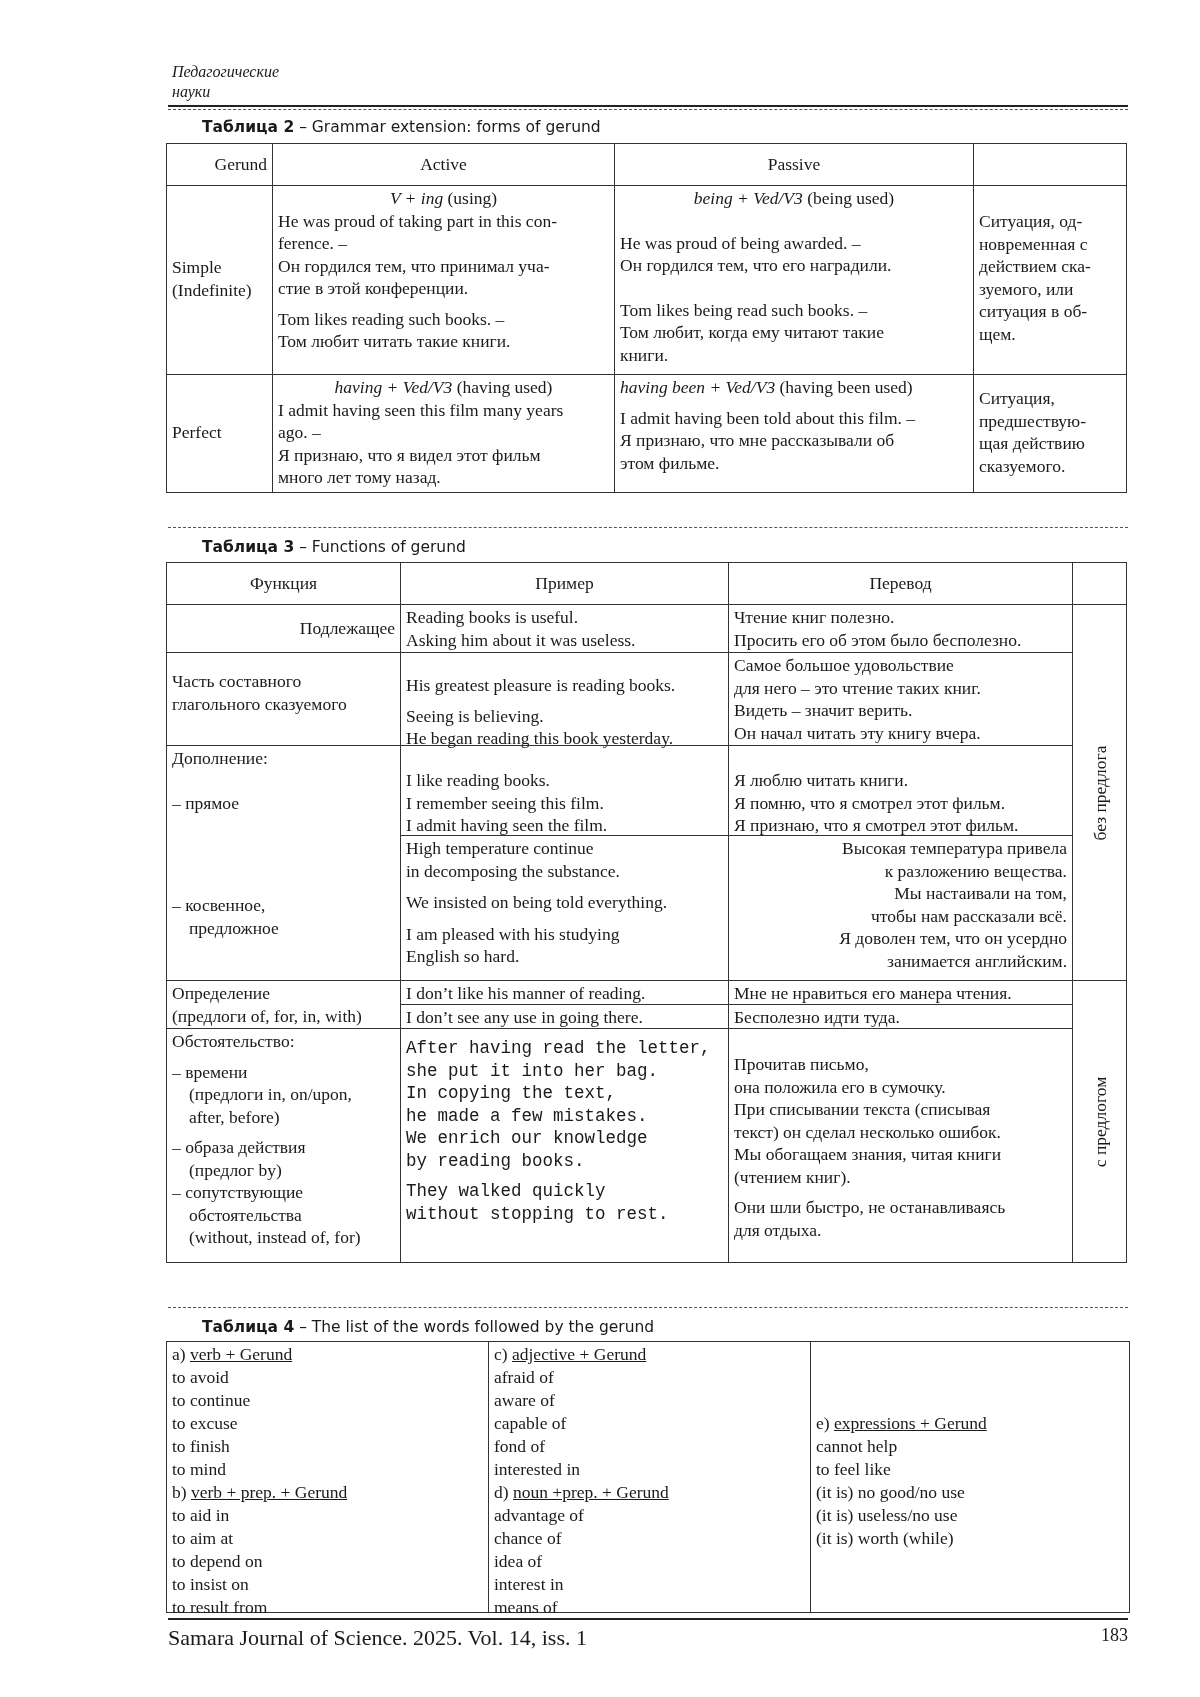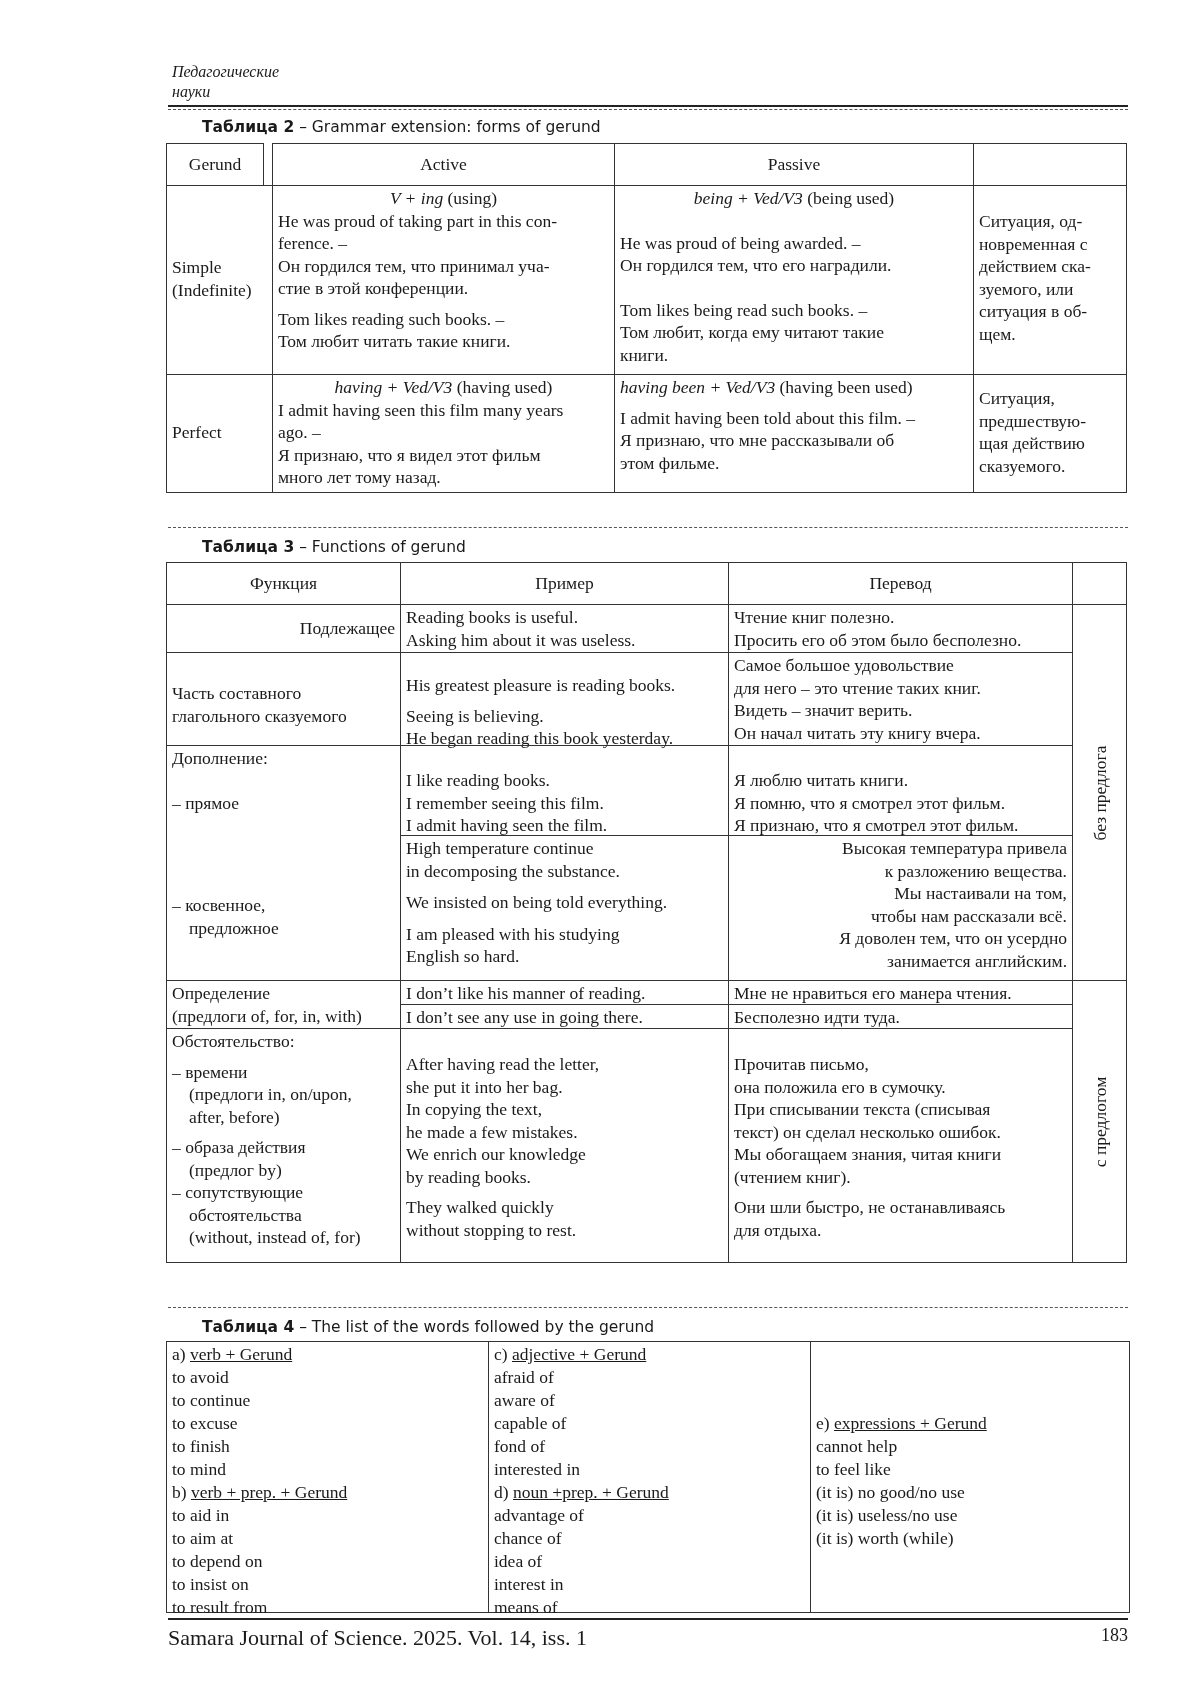--- a/index.html
+++ b/index.html
@@ -31,21 +31,21 @@
 </div>
 <div class="abs hdr-right">
 </div>
 <div class="abs rule-solid" style="top:105px;"></div>
 <div class="abs rule-dash" style="top:109px;"></div>
 
 <div class="abs caption" style="top:118px;"><b>Таблица 2</b><span> – Grammar extension: forms of gerund</span></div>
 
 <div>
 
-  <div class="cell center" style="left:166px;top:143px;width:98px;height:43px;line-height:38px;">Gerund</div>
+  <div class="cell center" style="left:166px;top:143px;width:107px;height:43px;line-height:38px;text-align:right;">Gerund</div>
   <div class="cell center" style="left:272px;top:143px;width:343px;height:43px;line-height:38px;">Active</div>
   <div class="cell center" style="left:614px;top:143px;width:360px;height:43px;line-height:38px;">Passive</div>
   <div class="cell center" style="left:973px;top:143px;width:154px;height:43px;line-height:38px;"></div>
 
   <div class="cell" style="left:166px;top:185px;width:107px;height:190px;padding-top:70px;">
     <div>Simple</div>
     <div>(Indefinite)</div>
   </div>
   <div class="cell" style="left:272px;top:185px;width:343px;height:190px;">
     <div class="center"><span class="it">V + ing</span><span> (using)</span></div>
@@ -115,21 +115,21 @@
   <div class="cell" style="left:166px;top:604px;width:235px;height:49px;padding-top:12px;text-align:right;">Подлежащее</div>
   <div class="cell" style="left:400px;top:604px;width:329px;height:49px;">
     <div>Reading books is useful.</div>
     <div>Asking him about it was useless.</div>
   </div>
   <div class="cell" style="left:728px;top:604px;width:345px;height:49px;">
     <div>Чтение книг полезно.</div>
     <div>Просить его об этом было бесполезно.</div>
   </div>
 
-  <div class="cell" style="left:166px;top:652px;width:235px;height:94px;padding-top:29px;">
+  <div class="cell" style="left:166px;top:652px;width:235px;height:94px;padding-top:17px;">
     <div>Часть составного</div>
     <div>глагольного сказуемого</div>
   </div>
   <div class="cell" style="left:400px;top:652px;width:329px;height:94px;padding-top:21px;">
     <div>His greatest pleasure is reading books.</div>
     <div class="gap"></div>
     <div>Seeing is believing.</div>
     <div>He began reading this book yesterday.</div>
   </div>
   <div class="cell" style="left:728px;top:652px;width:345px;height:94px;">
@@ -190,21 +190,21 @@
     <div>– времени</div>
     <div class="indent">(предлоги in, on/upon,</div>
     <div class="indent">after, before)</div>
     <div class="gap"></div>
     <div>– образа действия</div>
     <div class="indent">(предлог by)</div>
     <div>– сопутствующие</div>
     <div class="indent">обстоятельства</div>
     <div class="indent">(without, instead of, for)</div>
   </div>
-  <div class="cell" style="left:400px;top:1028px;width:329px;height:235px;padding-top:24px;">
+  <div class="cell" style="left:400px;top:1028px;width:329px;height:235px;padding-top:8px;font-family:Liberation Mono, monospace;">
     <div>After having read the letter,</div>
     <div>she put it into her bag.</div>
     <div>In copying the text,</div>
     <div>he made a few mistakes.</div>
     <div>We enrich our knowledge</div>
     <div>by reading books.</div>
     <div class="gap"></div>
     <div>They walked quickly</div>
     <div>without stopping to rest.</div>
   </div>

